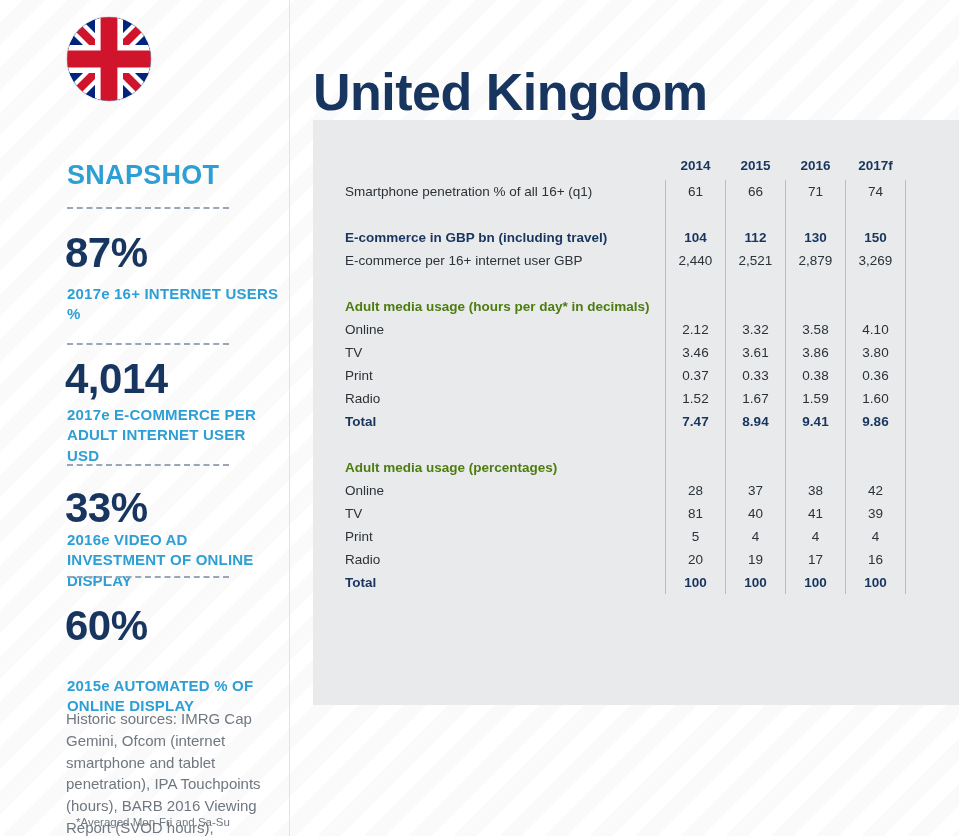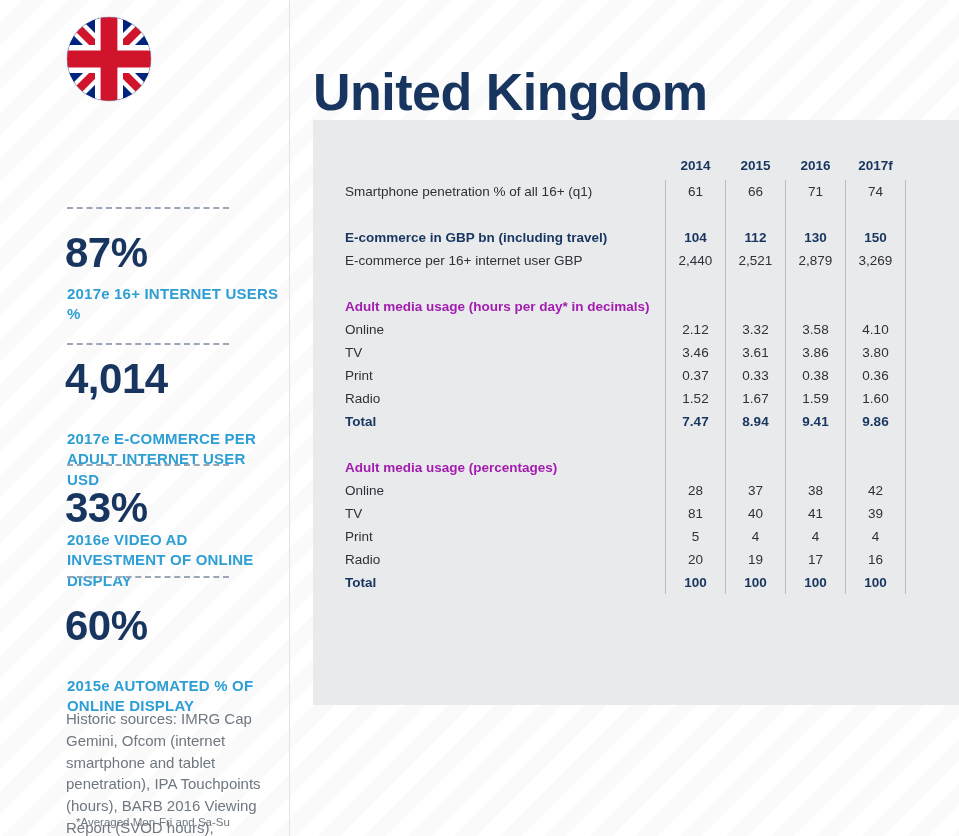--- a/index.html
+++ b/index.html
@@ -156,21 +156,21 @@
     font-size: 13.5px;
     height: 30px;
     border-left: none;
     border-right: none;
   }
   tr.head th { border: none !important; }
   tr.spacer td { height: 17px; border-left: 1px solid #b9bcc0; }
   tr.spacer td.lbl { border-left: none; }
   tr.spacer td.last { border-right: 1px solid #b9bcc0; }
   .bold td { font-weight: bold; color: #17355f; }
-  .section td.lbl { font-weight: bold; color: #a21caf; }
+  .section td.lbl { font-weight: bold; color: #4d7c0f; }
 </style>
 </head>
 <body>
 
 <div class="page">
 
   <div class="left-col">
 
     <div class="flag">
       <svg width="84" height="84" viewBox="0 0 60 60">
@@ -182,30 +182,31 @@
         <g clip-path="url(#circ)">
           <rect width="60" height="60" fill="#00247d"></rect>
           <path d="M0,0 L60,60 M60,0 L0,60" stroke="#ffffff" stroke-width="12"></path>
           <path d="M0,0 L60,60 M60,0 L0,60" stroke="#cf142b" stroke-width="6"></path>
           <path d="M30,0 L30,60 M0,30 L60,30" stroke="#ffffff" stroke-width="20"></path>
           <path d="M30,0 L30,60 M0,30 L60,30" stroke="#cf142b" stroke-width="12"></path>
         </g>
       </svg>
     </div>
 
+    <div class="snapshot-title">SNAPSHOT</div>
 
     <div class="dashline" style="top:207px;"></div>
 
     <div class="stat-number" style="top:232px;">87%</div>
     <div class="stat-label" style="top:284px;">2017e 16+ INTERNET USERS %</div>
 
     <div class="dashline" style="top:343px;"></div>
 
     <div class="stat-number" style="top:358px;">4,014</div>
-    <div class="stat-label" style="top:405px;margin-top:24px;">2017e E-COMMERCE PER ADULT INTERNET USER USD</div>
+    <div class="stat-label" style="top:405px;">2017e E-COMMERCE PER ADULT INTERNET USER USD</div>
 
     <div class="dashline" style="top:464px;"></div>
 
     <div class="stat-number" style="top:487px;">33%</div>
     <div class="stat-label" style="top:530px;">2016e VIDEO AD INVESTMENT OF ONLINE DISPLAY</div>
 
     <div class="dashline" style="top:576px;"></div>
 
     <div class="stat-number" style="top:605px;">60%</div>
     <div class="stat-label" style="top:676px;">2015e AUTOMATED % OF ONLINE DISPLAY</div>

